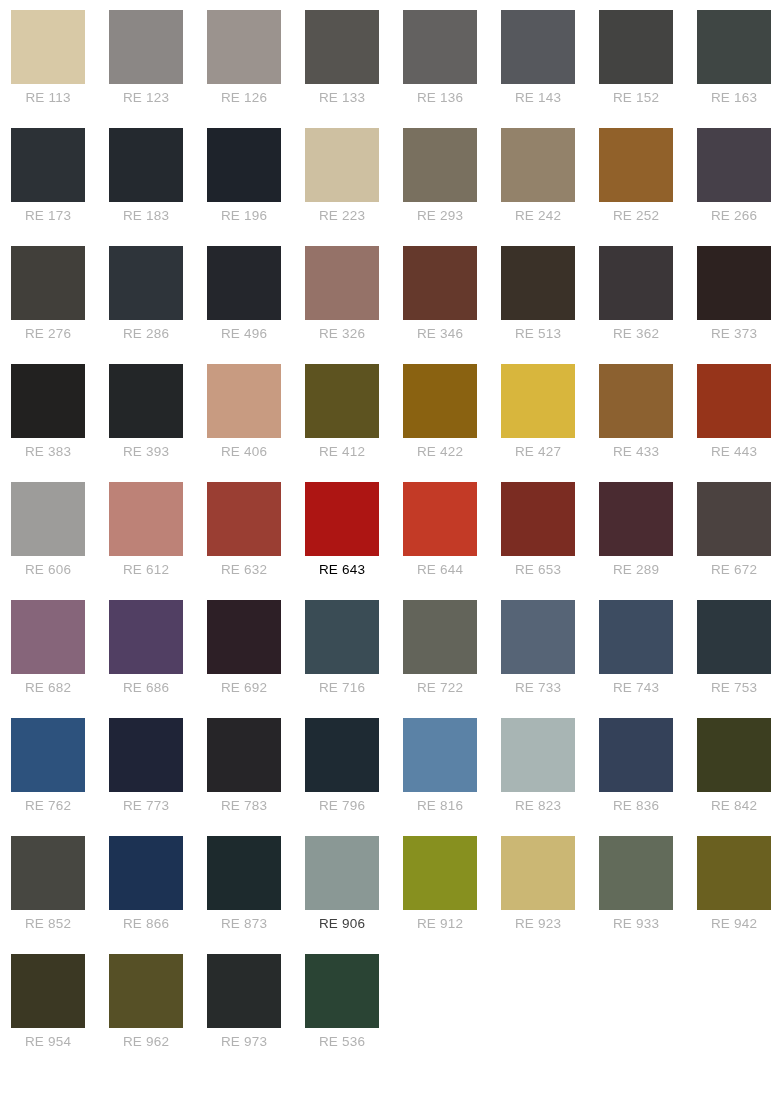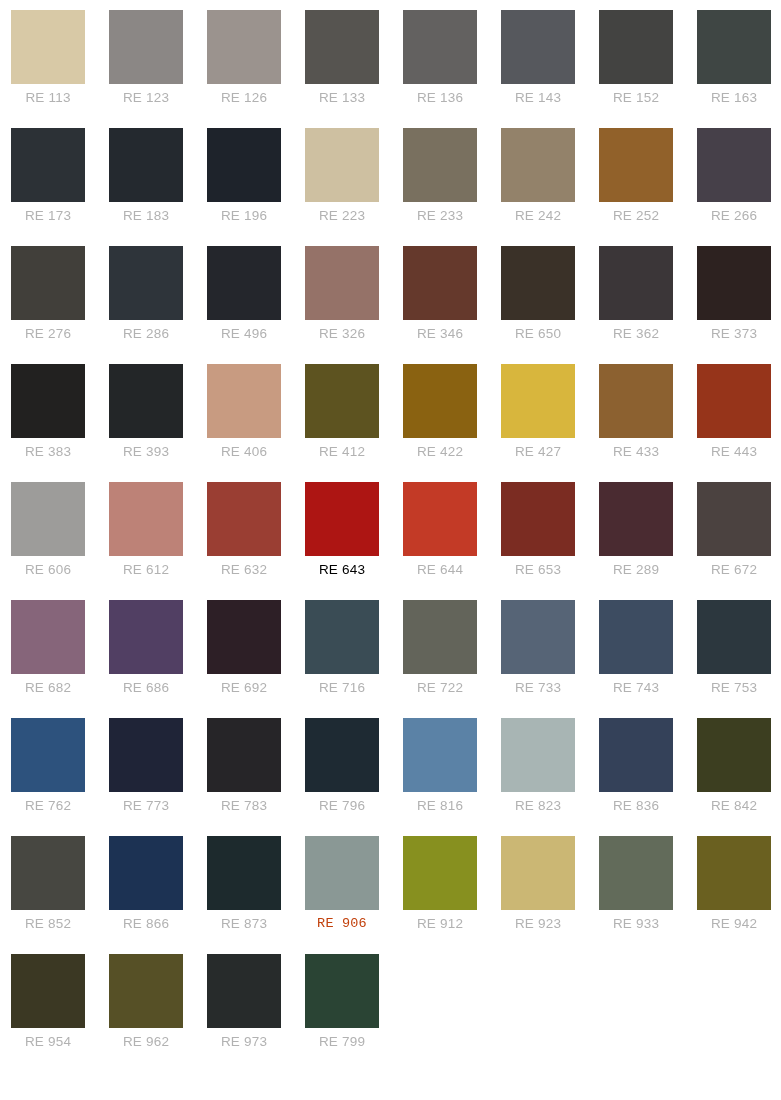--- a/index.html
+++ b/index.html
@@ -93,21 +93,21 @@
     <div class="swatch-cell">
       <span class="swatch-chip" style="background: rgb(30, 35, 43);"></span>
       <span class="swatch-label" style="color: rgb(178, 178, 178);">RE 196</span>
     </div>
     <div class="swatch-cell">
       <span class="swatch-chip" style="background: rgb(206, 192, 161);"></span>
       <span class="swatch-label" style="color: rgb(178, 178, 178);">RE 223</span>
     </div>
     <div class="swatch-cell">
       <span class="swatch-chip" style="background: rgb(121, 112, 95);"></span>
-      <span class="swatch-label" style="color: rgb(178, 178, 178);">RE 233</span>
+      <span class="swatch-label" style="color: rgb(178, 178, 178);">RE 293</span>
     </div>
     <div class="swatch-cell">
       <span class="swatch-chip" style="background: rgb(147, 130, 106);"></span>
       <span class="swatch-label" style="color: rgb(178, 178, 178);">RE 242</span>
     </div>
     <div class="swatch-cell">
       <span class="swatch-chip" style="background: rgb(145, 97, 42);"></span>
       <span class="swatch-label" style="color: rgb(178, 178, 178);">RE 252</span>
     </div>
     <div class="swatch-cell">
@@ -129,21 +129,21 @@
     <div class="swatch-cell">
       <span class="swatch-chip" style="background: rgb(149, 114, 104);"></span>
       <span class="swatch-label" style="color: rgb(178, 178, 178);">RE 326</span>
     </div>
     <div class="swatch-cell">
       <span class="swatch-chip" style="background: rgb(101, 57, 44);"></span>
       <span class="swatch-label" style="color: rgb(178, 178, 178);">RE 346</span>
     </div>
     <div class="swatch-cell">
       <span class="swatch-chip" style="background: rgb(58, 49, 40);"></span>
-      <span class="swatch-label" style="color: rgb(178, 178, 178);">RE 650</span>
+      <span class="swatch-label" style="color: rgb(178, 178, 178);">RE 513</span>
     </div>
     <div class="swatch-cell">
       <span class="swatch-chip" style="background: rgb(59, 54, 56);"></span>
       <span class="swatch-label" style="color: rgb(178, 178, 178);">RE 362</span>
     </div>
     <div class="swatch-cell">
       <span class="swatch-chip" style="background: rgb(45, 34, 32);"></span>
       <span class="swatch-label" style="color: rgb(178, 178, 178);">RE 373</span>
     </div>
     <div class="swatch-cell">
@@ -281,21 +281,21 @@
     <div class="swatch-cell">
       <span class="swatch-chip" style="background: rgb(28, 50, 83);"></span>
       <span class="swatch-label" style="color: rgb(178, 178, 178);">RE 866</span>
     </div>
     <div class="swatch-cell">
       <span class="swatch-chip" style="background: rgb(29, 42, 45);"></span>
       <span class="swatch-label" style="color: rgb(178, 178, 178);">RE 873</span>
     </div>
     <div class="swatch-cell">
       <span class="swatch-chip" style="background: rgb(138, 152, 149);"></span>
-      <span class="swatch-label" style="color: #c2410c; font-family: Liberation Mono, monospace;">RE 906</span>
+      <span class="swatch-label" style="color: #404040;">RE 906</span>
     </div>
     <div class="swatch-cell">
       <span class="swatch-chip" style="background: rgb(135, 144, 31);"></span>
       <span class="swatch-label" style="color: rgb(178, 178, 178);">RE 912</span>
     </div>
     <div class="swatch-cell">
       <span class="swatch-chip" style="background: rgb(203, 183, 116);"></span>
       <span class="swatch-label" style="color: rgb(178, 178, 178);">RE 923</span>
     </div>
     <div class="swatch-cell">
@@ -313,18 +313,18 @@
     <div class="swatch-cell">
       <span class="swatch-chip" style="background: rgb(86, 80, 38);"></span>
       <span class="swatch-label" style="color: rgb(178, 178, 178);">RE 962</span>
     </div>
     <div class="swatch-cell">
       <span class="swatch-chip" style="background: rgb(39, 43, 43);"></span>
       <span class="swatch-label" style="color: rgb(178, 178, 178);">RE 973</span>
     </div>
     <div class="swatch-cell">
       <span class="swatch-chip" style="background: rgb(42, 68, 52);"></span>
-      <span class="swatch-label" style="color: rgb(178, 178, 178);">RE 799</span>
+      <span class="swatch-label" style="color: rgb(178, 178, 178);">RE 536</span>
     </div>
     <div class="swatch-cell empty"></div>
     <div class="swatch-cell empty"></div>
     <div class="swatch-cell empty"></div>
   </div>
 
 </body></html>

